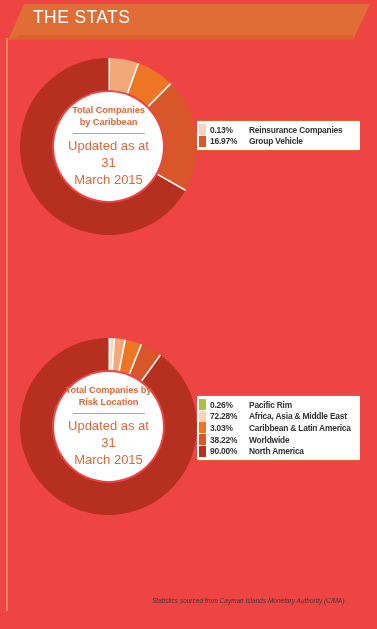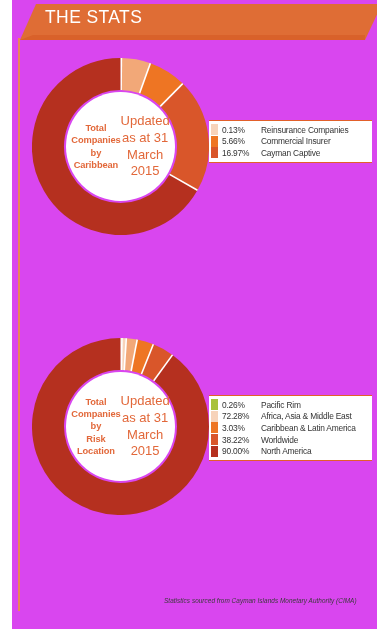--- a/index.html
+++ b/index.html
@@ -12,22 +12,21 @@
     height: 629px;
     position: relative;
     font-family: "Liberation Sans", sans-serif;
     overflow: hidden;
   }
 
   
   #page {
     position: absolute;
     inset: 0;
-    background: #d946ef;
-    margin-left: 12px;
+    background: #ef4444;
   }
   #left-rule {
     position: absolute;
     left: 6px;
     top: 38px;
     width: 2px;
     height: 573px;
     background: #e8855a;
   }
 
@@ -87,21 +86,21 @@
   }
   .donut-center {
     position: absolute;
     left: 34px;
     top: 34px;
     width: 109px;
     height: 109px;
     border-radius: 50%;
     background: #ffffff;
     display: flex;
-    flex-direction: row;
+    flex-direction: column;
     align-items: center;
     justify-content: center;
     box-sizing: border-box;
     padding: 0 6px;
   }
   .donut-title {
     font-size: 9.3px;
     font-weight: bold;
     color: #e2683a;
     text-align: center;
@@ -133,20 +132,21 @@
     background: #ffffff;
   }
   #legend-1 { top: 62px; }
   #legend-2 { top: 57px; }
 
   .legend-row {
     display: flex;
     align-items: center;
     height: 11.6px;
     padding-left: 2px;
+    font-weight: bold;
   }
   .legend-swatch {
     width: 7px;
     height: 11px;
     flex: 0 0 7px;
     margin-right: 4px;
   }
   .legend-pct {
     font-size: 8.4px;
     color: #333333;
@@ -213,28 +213,23 @@
         </div>
       </div>
     </div>
     <div class="legend" id="legend-1">
         <div class="legend-row">
           <span class="legend-swatch" style="background: rgb(247, 211, 186);"></span>
           <span class="legend-pct">0.13%</span>
           <span class="legend-label">Reinsurance Companies</span>
         </div>
         <div class="legend-row">
-          <span class="legend-swatch" style="background: rgb(238, 117, 35);"></span>
-          <span class="legend-pct">5.66%</span>
-          <span class="legend-label">Commercial Insurer</span>
-        </div>
-        <div class="legend-row">
           <span class="legend-swatch" style="background: rgb(217, 86, 42);"></span>
           <span class="legend-pct">16.97%</span>
-          <span class="legend-label">Cayman Captive</span>
+          <span class="legend-label">Group Vehicle</span>
         </div>
       </div>
   </div>
 
   <div class="chart-block" id="chart-block-2">
     <div class="donut-wrap">
       <svg class="donut-svg" id="donut-svg-2" width="177" height="177" viewBox="0 0 177 177">
           <path d="M 88.5 16 A 72.5 72.5 0 0 1 89.6843277510288 16.009673971086713" fill="none" stroke="#a8c23c" stroke-width="32"></path>
           <line x1="88.5" y1="32" x2="88.5" y2="0" stroke="#ffffff" stroke-width="1.6"></line>
           <path d="M 89.6843277510288 16.009673971086713 A 72.5 72.5 0 0 1 93.2796058514749 16.157720744335492" fill="none" stroke="#f7d3ba" stroke-width="32"></path>

